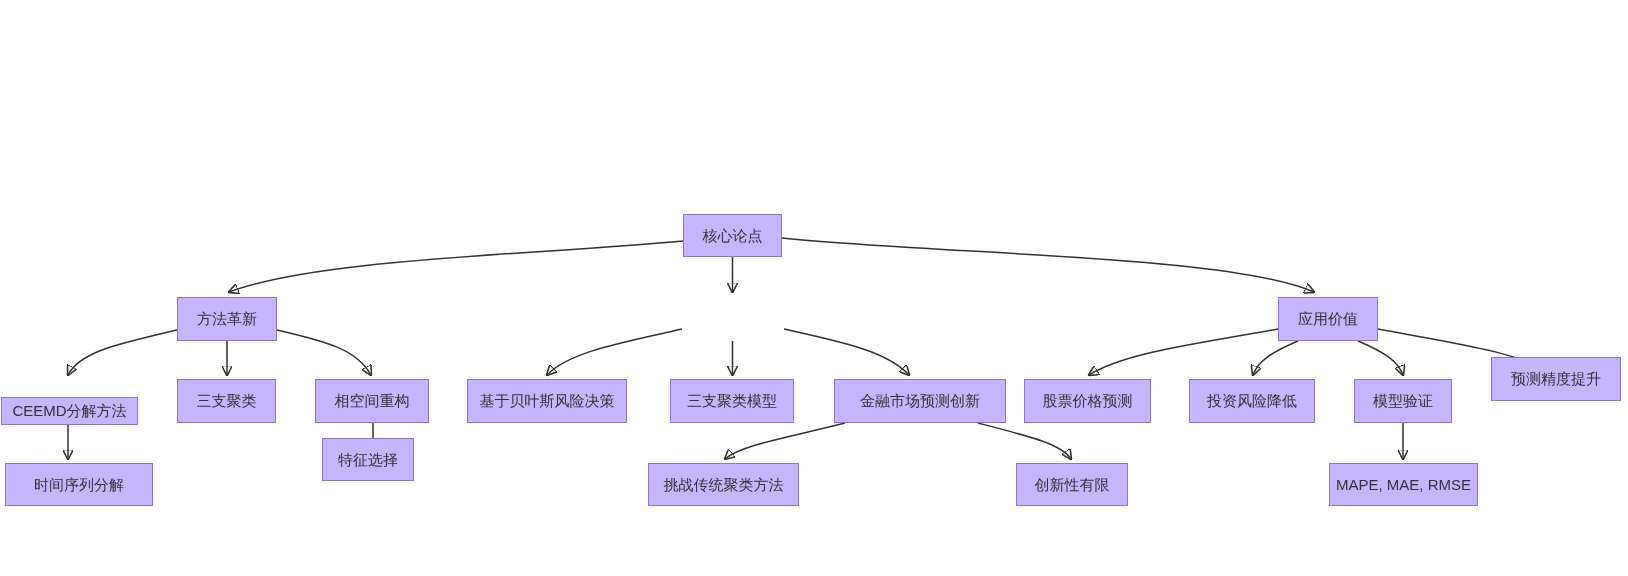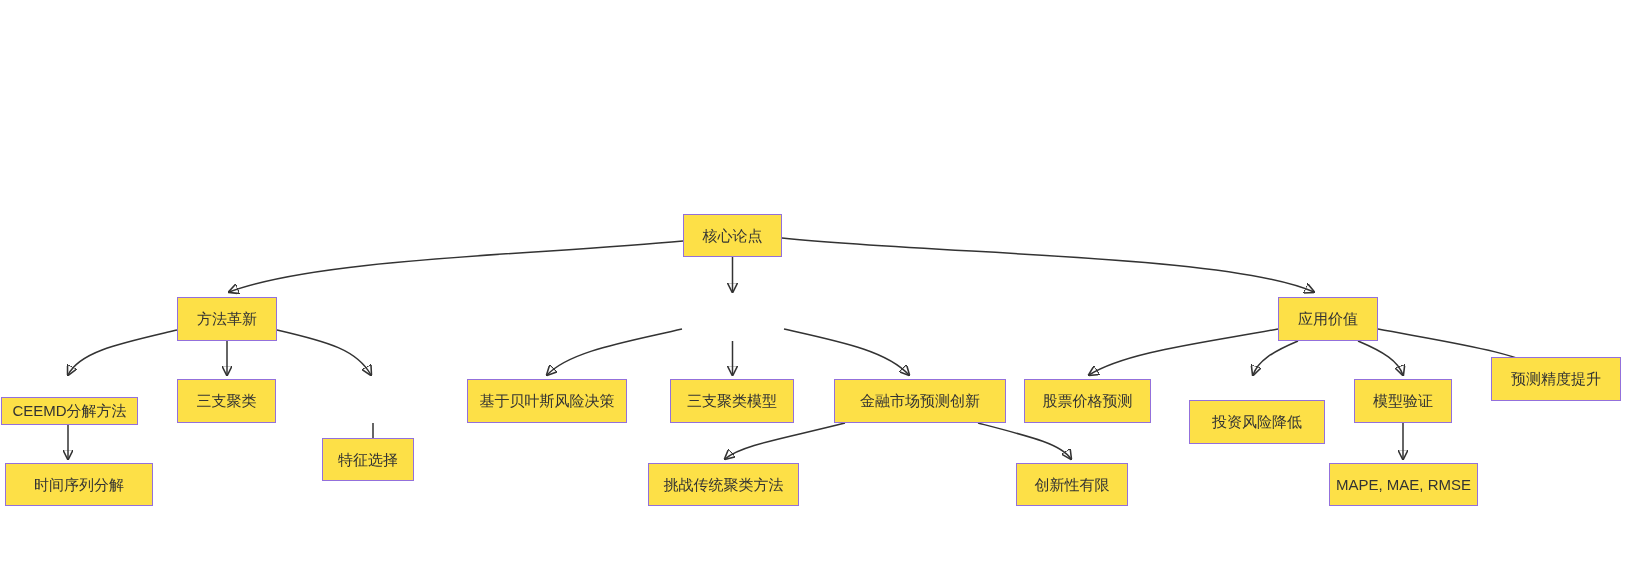--- a/index.html
+++ b/index.html
@@ -24,21 +24,21 @@
     pointer-events: none;
   }
   .edge-layer path {
     fill: none;
     stroke: #333333;
     stroke-width: 1.5px;
   }
   .node {
     position: absolute;
     box-sizing: border-box;
-    background: #fde047;
+    background: #c4b5fd;
     border: 1px solid #9370DB;
     color: #333333;
     font-size: 15px;
     line-height: 1.2;
     display: flex;
     align-items: center;
     justify-content: center;
     text-align: center;
     white-space: nowrap;
   }
@@ -74,25 +74,26 @@
     <path d="M 1403,423 L 1403,459" marker-end="url(#arrowhead)"></path>
   </svg>
 
   <div class="node" style="left:683px; top:214px; width:99px;  height:43px">核心论点</div>
 
   <div class="node" style="left:177px; top:297px; width:100px; height:44px">方法革新</div>
   <div class="node" style="left:1278px; top:297px; width:100px; height:44px">应用价值</div>
 
   <div class="node" style="left:1px; top:397px; width:137px; height:28px">CEEMD分解方法</div>
   <div class="node" style="left:177px; top:379px; width:99px; height:44px">三支聚类</div>
+  <div class="node" style="left:315px; top:379px; width:114px; height:44px">相空间重构</div>
   <div class="node" style="left:467px; top:379px; width:160px; height:44px">基于贝叶斯风险决策</div>
   <div class="node" style="left:670px; top:379px; width:124px; height:44px">三支聚类模型</div>
   <div class="node" style="left:834px; top:379px; width:172px; height:44px">金融市场预测创新</div>
   <div class="node" style="left:1024px; top:379px; width:127px; height:44px">股票价格预测</div>
-  <div class="node" style="left:1189px; top:400px; width:136px; height:44px">投资风险降低</div>
+  <div class="node" style="left:1189px; top:379px; width:126px; height:44px">投资风险降低</div>
   <div class="node" style="left:1354px; top:379px; width:98px; height:44px">模型验证</div>
   <div class="node" style="left:1491px; top:357px; width:130px; height:44px">预测精度提升</div>
 
   <div class="node" style="left:5px; top:463px; width:148px; height:43px">时间序列分解</div>
   <div class="node" style="left:322px; top:438px; width:92px; height:43px">特征选择</div>
   <div class="node" style="left:648px; top:463px; width:151px; height:43px">挑战传统聚类方法</div>
   <div class="node" style="left:1016px; top:463px; width:112px; height:43px">创新性有限</div>
   <div class="node" style="left:1329px; top:463px; width:149px; height:43px">MAPE, MAE, RMSE</div>
 
 </div>

